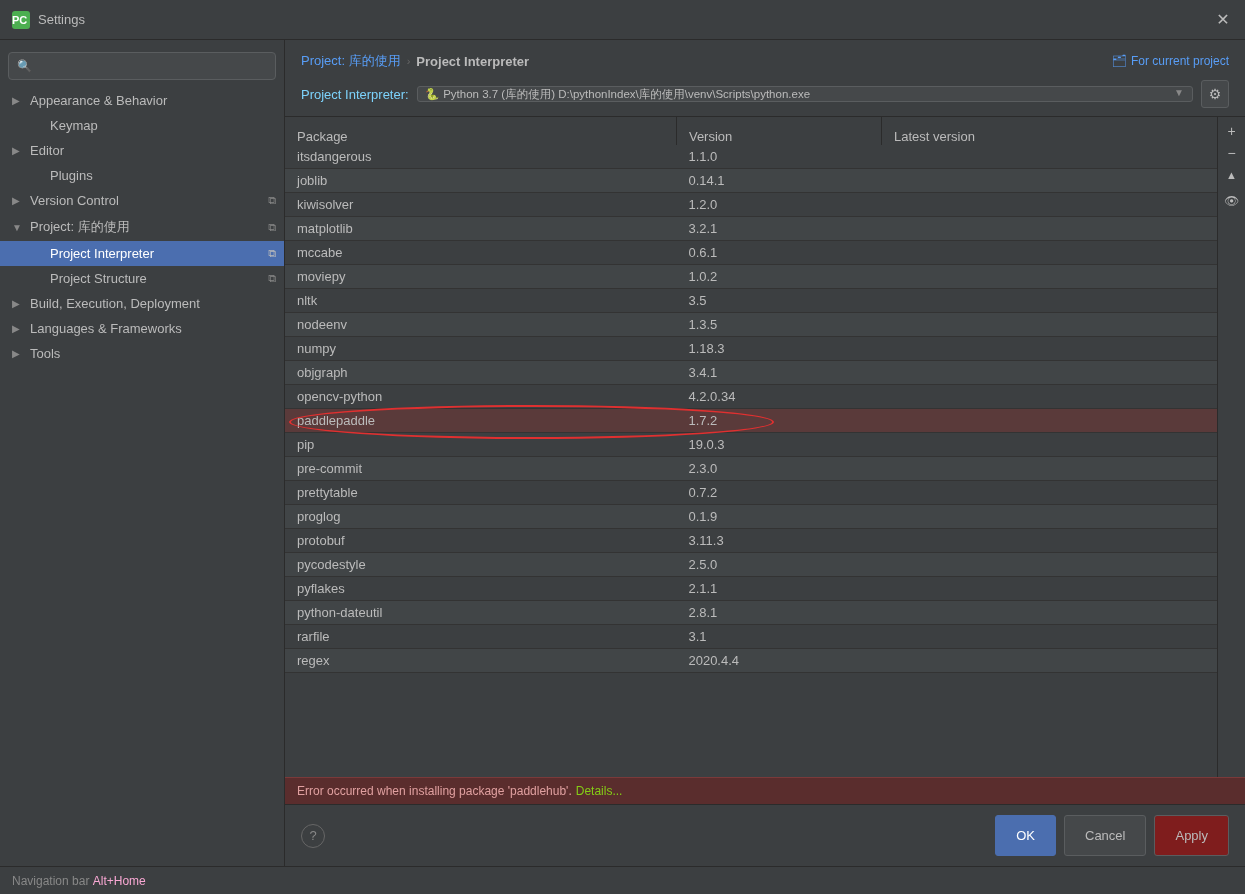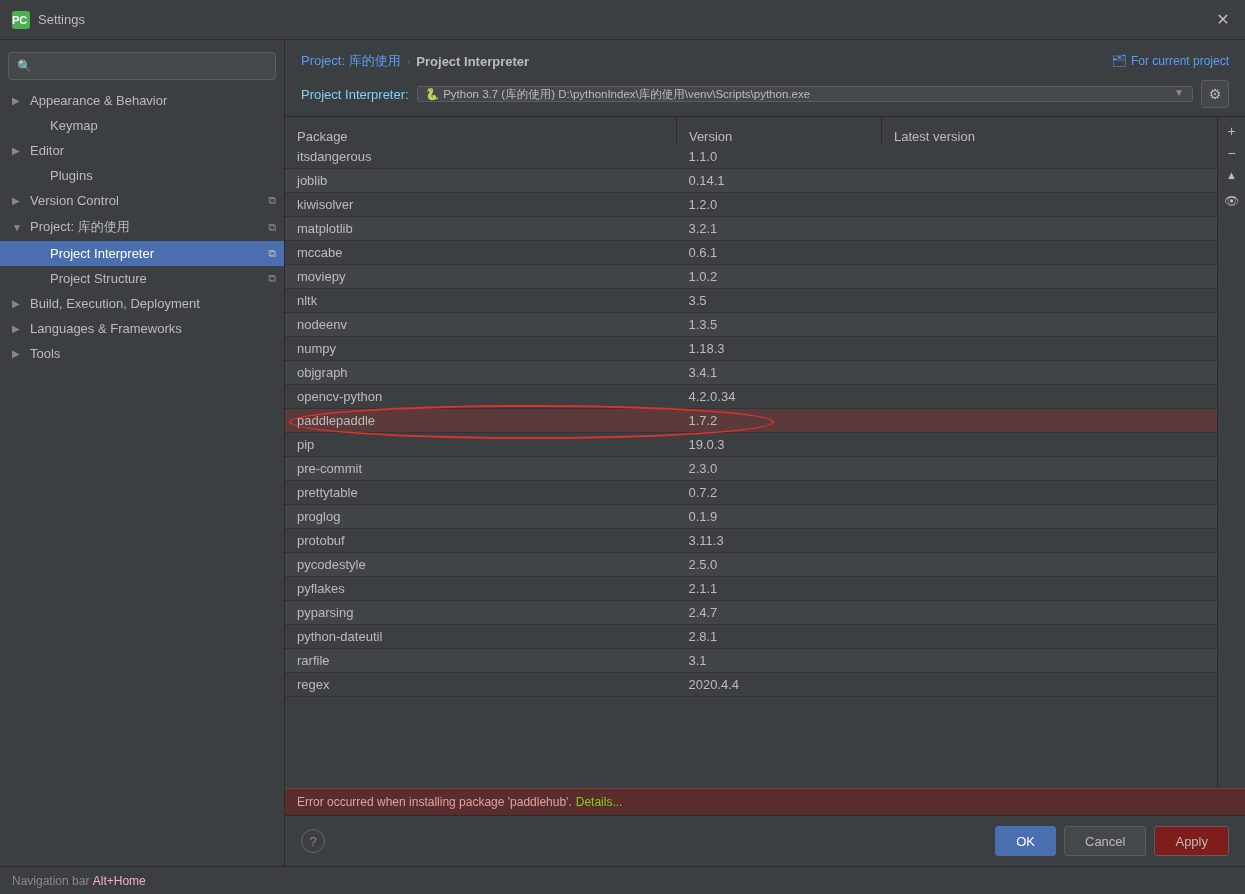--- a/index.html
+++ b/index.html
@@ -342,21 +342,21 @@
       background: transparent;
       color: #888;
       cursor: pointer;
       display: flex;
       align-items: center;
       justify-content: center;
       font-size: 13px;
     }
 
     .action-btn {
-      height: 30px;
+      height: 41px;
       padding: 0 20px;
       border-radius: 3px;
       cursor: pointer;
       font-size: 13px;
       border: 1px solid #5a5d5f;
     }
 
     .btn-ok {
       background: #4b6eaf;
       color: white;
@@ -640,25 +640,20 @@
       <td>pycodestyle</td>
       <td>2.5.0</td>
       <td></td>
     </tr>
                   <tr>
       <td>pyflakes</td>
       <td>2.1.1</td>
       <td></td>
     </tr>
                   <tr>
-      <td>pyparsing</td>
-      <td>2.4.7</td>
-      <td></td>
-    </tr>
-                  <tr>
       <td>python-dateutil</td>
       <td>2.8.1</td>
       <td></td>
     </tr>
                   <tr>
       <td>rarfile</td>
       <td>3.1</td>
       <td></td>
     </tr>
                   <tr>

